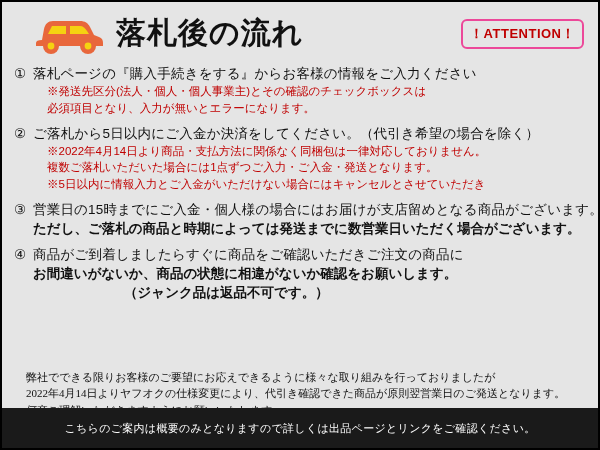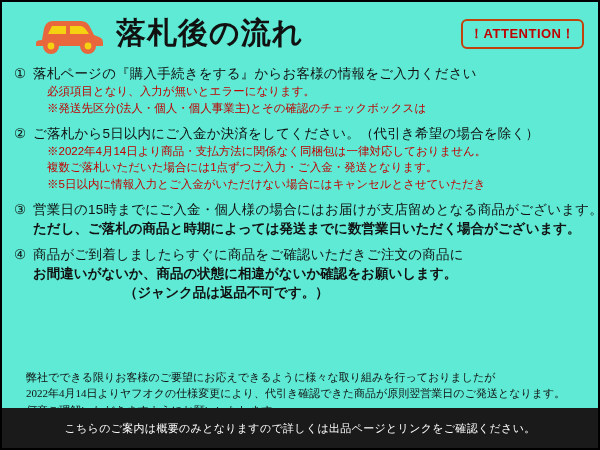--- a/index.html
+++ b/index.html
@@ -11,21 +11,21 @@
     height: 450px;
     background: #ffffff;
     font-family: "Liberation Sans", sans-serif;
   }
   .page {
     position: relative;
     width: 600px;
     height: 450px;
     box-sizing: border-box;
     border: 2px solid #000000;
-    background: #5eead4;
+    background: #e5e5e5;
     overflow: hidden;
   }
 
   
   .header {
     position: relative;
     height: 62px;
     display: flex;
     align-items: center;
     padding: 0 10px;
@@ -41,21 +41,21 @@
     font-size: 30px;
     font-weight: bold;
     color: #111111;
     letter-spacing: 1px;
     white-space: nowrap;
   }
   .attention {
     position: absolute;
     right: 14px;
     top: 17px;
-    border: 2px solid #c2410c;
+    border: 2px solid #ec4899;
     border-radius: 6px;
     color: #c00000;
     font-size: 13px;
     font-weight: bold;
     padding: 4px 7px;
     letter-spacing: 0.5px;
     background: transparent;
     white-space: nowrap;
   }
 
@@ -160,22 +160,22 @@
     <span class="attention">！ATTENTION！</span>
   </div>
 
   <div class="content">
 
     <div class="item">
       <div class="line">
         <span class="num">①</span>
         <span class="main-text">落札ページの『購入手続きをする』からお客様の情報をご入力ください</span>
       </div>
+      <div class="sub sub-red indent">※発送先区分(法人・個人・個人事業主)とその確認のチェックボックスは</div>
       <div class="sub sub-red indent" style="padding-left:33px">必須項目となり、入力が無いとエラーになります。</div>
-      <div class="sub sub-red indent">※発送先区分(法人・個人・個人事業主)とその確認のチェックボックスは</div>
     </div>
 
     <div class="item">
       <div class="line">
         <span class="num">②</span>
         <span class="main-text">ご落札から5日以内にご入金か決済をしてください。（代引き希望の場合を除く）</span>
       </div>
       <div class="sub sub-red indent">※2022年4月14日より商品・支払方法に関係なく同梱包は一律対応しておりません。</div>
       <div class="sub sub-red indent" style="padding-left:33px">複数ご落札いただいた場合には1点ずつご入力・ご入金・発送となります。</div>
       <div class="sub sub-red indent">※5日以内に情報入力とご入金がいただけない場合にはキャンセルとさせていただき</div>

